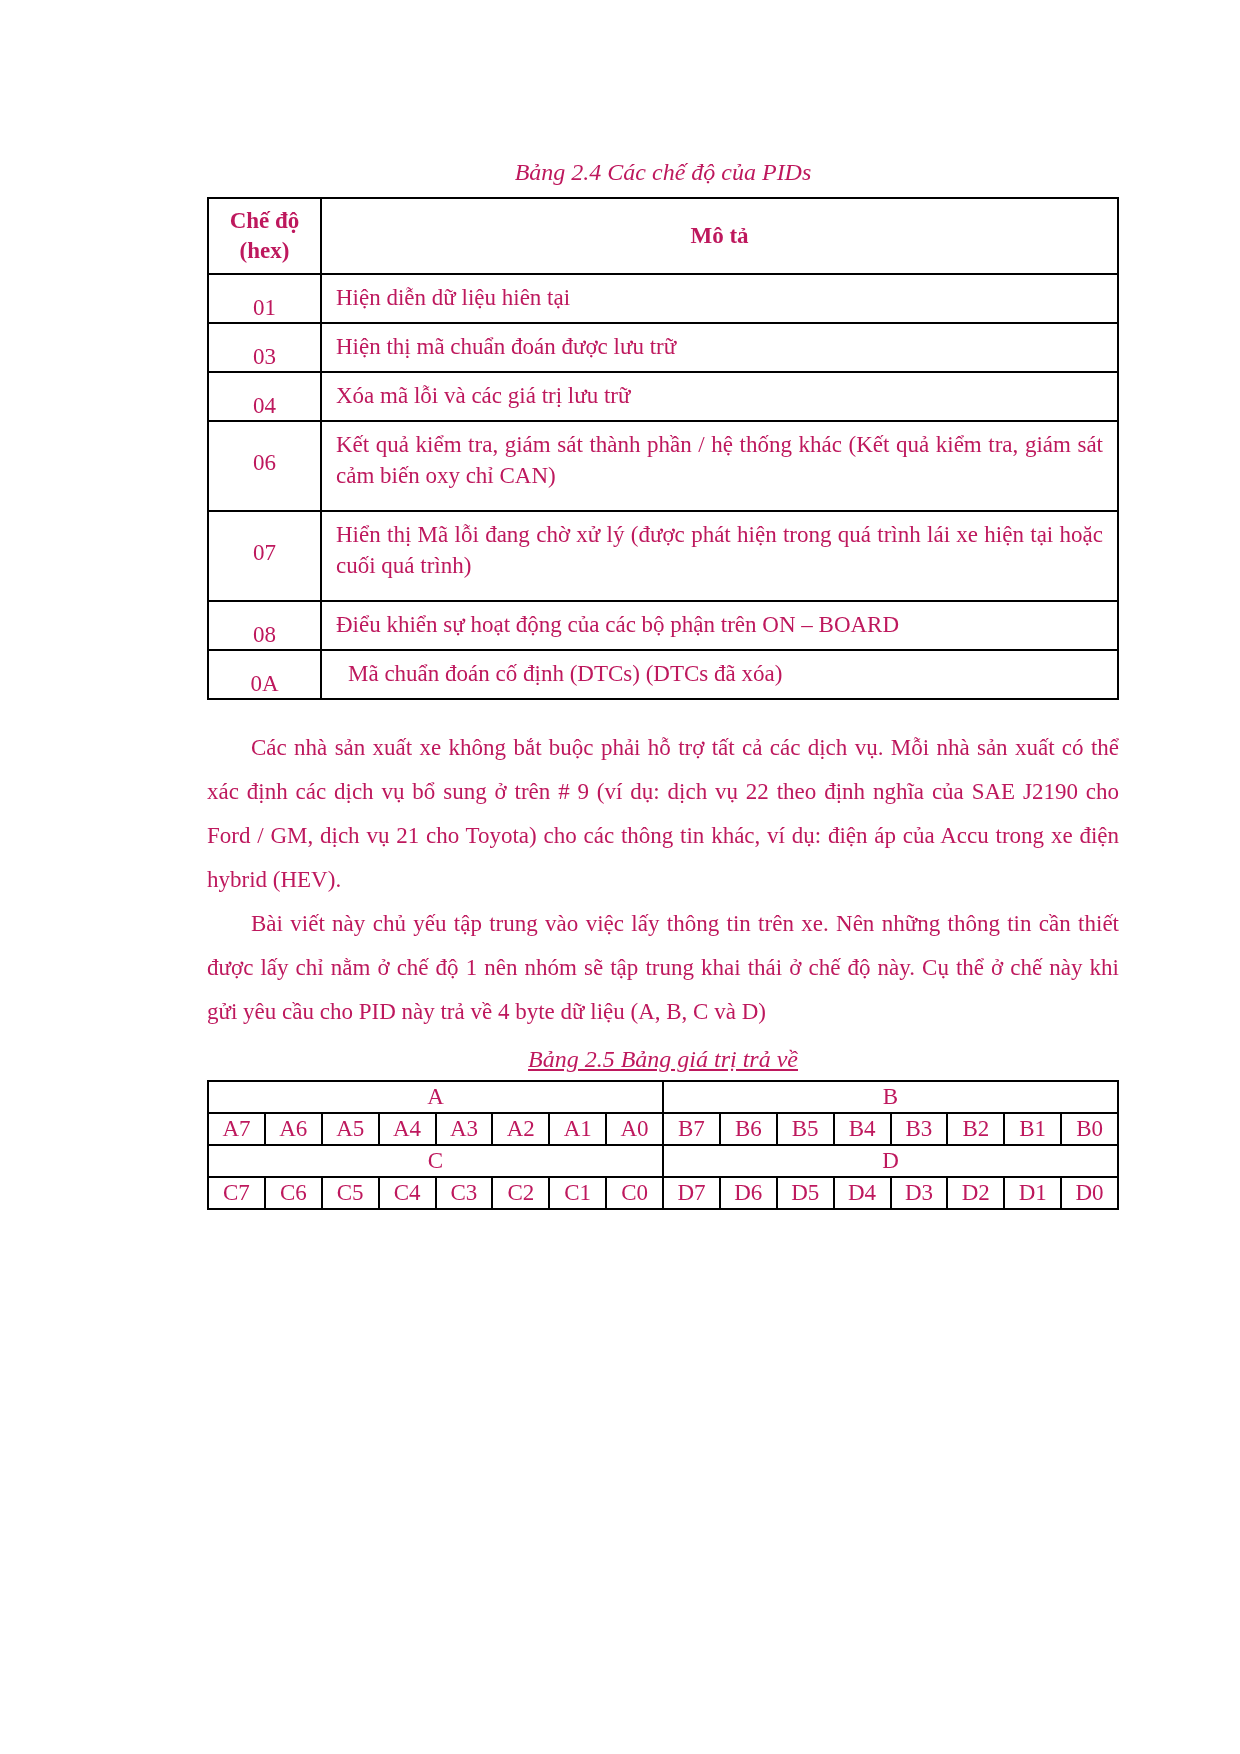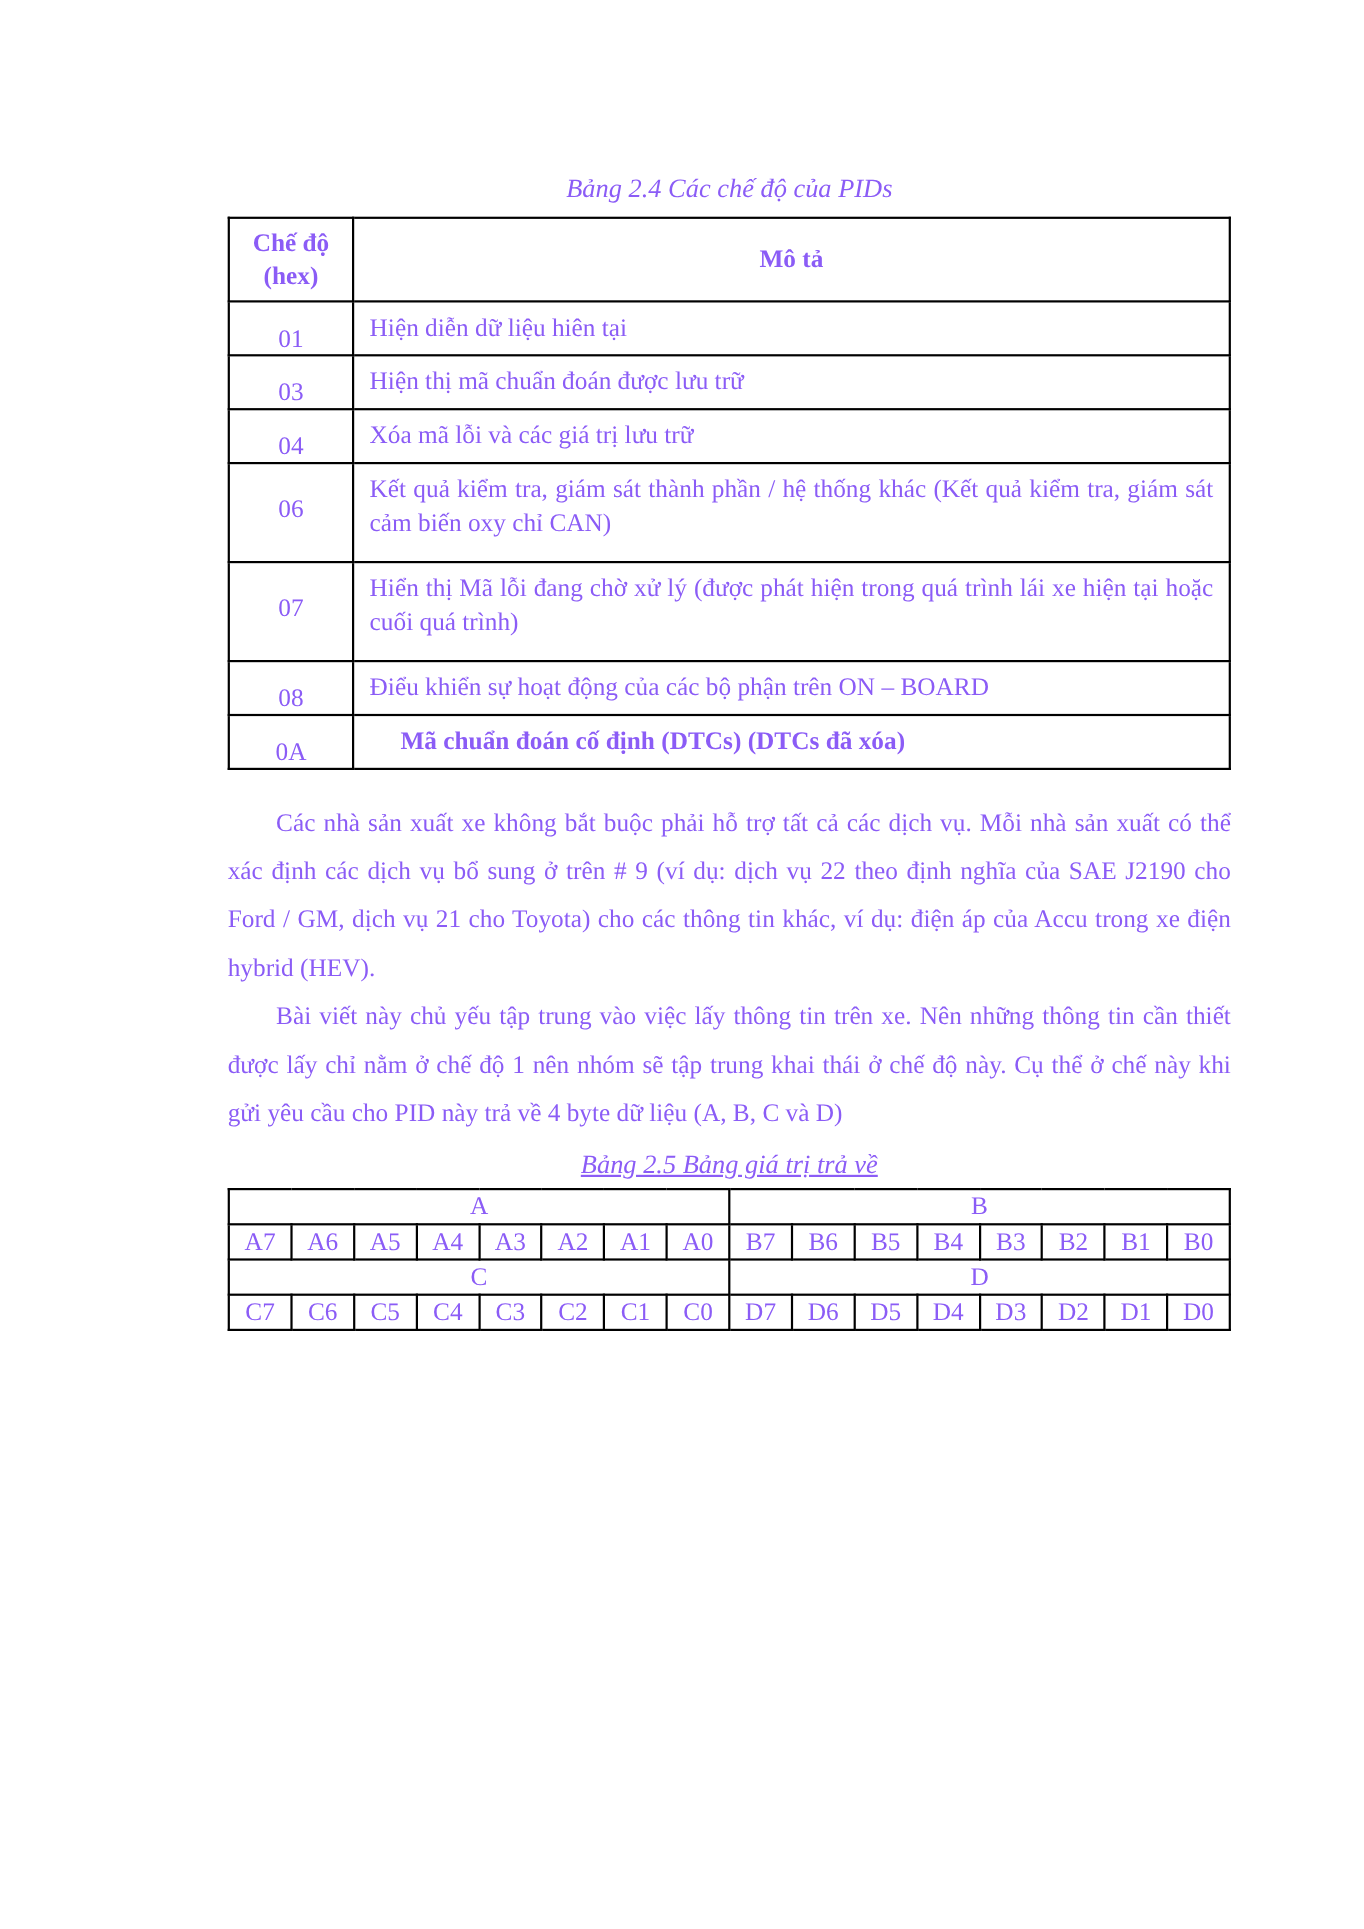--- a/index.html
+++ b/index.html
@@ -1,20 +1,20 @@
 <!DOCTYPE html>
 <html lang="vi"><head>
 <meta charset="utf-8">
 <style>
   html,body { margin:0; padding:0; background:#ffffff; }
   .page {
     position:relative;
     width:1240px; height:1380px;
     background:#ffffff;
-    color:#8b5cf6;
+    color:#be185d;
     font-family:"Liberation Serif", serif;
     box-sizing:border-box;
     padding:157px 121px 0 207px;
     overflow:hidden;
   }
   .tbl-title {
     text-align:center;
     font-style:italic;
     font-size:24px;
     line-height:30px;
@@ -31,21 +31,21 @@
   }
   .modes th.h-hex { white-space:pre-line; }
   .modes tr.h-row { height:76px; }
   .modes tr.r-single { height:48px; }
   .modes tr.r-double { height:90px; }
   .modes td.hex  { text-align:center; vertical-align:top; padding-top:20px; }
   .modes td.desc {
     vertical-align:top; text-align:justify;
     padding:7px 14px 6px 14px; line-height:31px;
   }
-  .modes tr:last-child td.desc { padding-left:42px;font-weight:bold; }
+  .modes tr:last-child td.desc { padding-left:26px; }
 
   
   .body-text {
     margin:26px 0 0 0;
     font-size:23px; line-height:44px;
     text-align:justify; text-indent:44px;
   }
   .body-text + .body-text { margin-top:0; }
 
   

